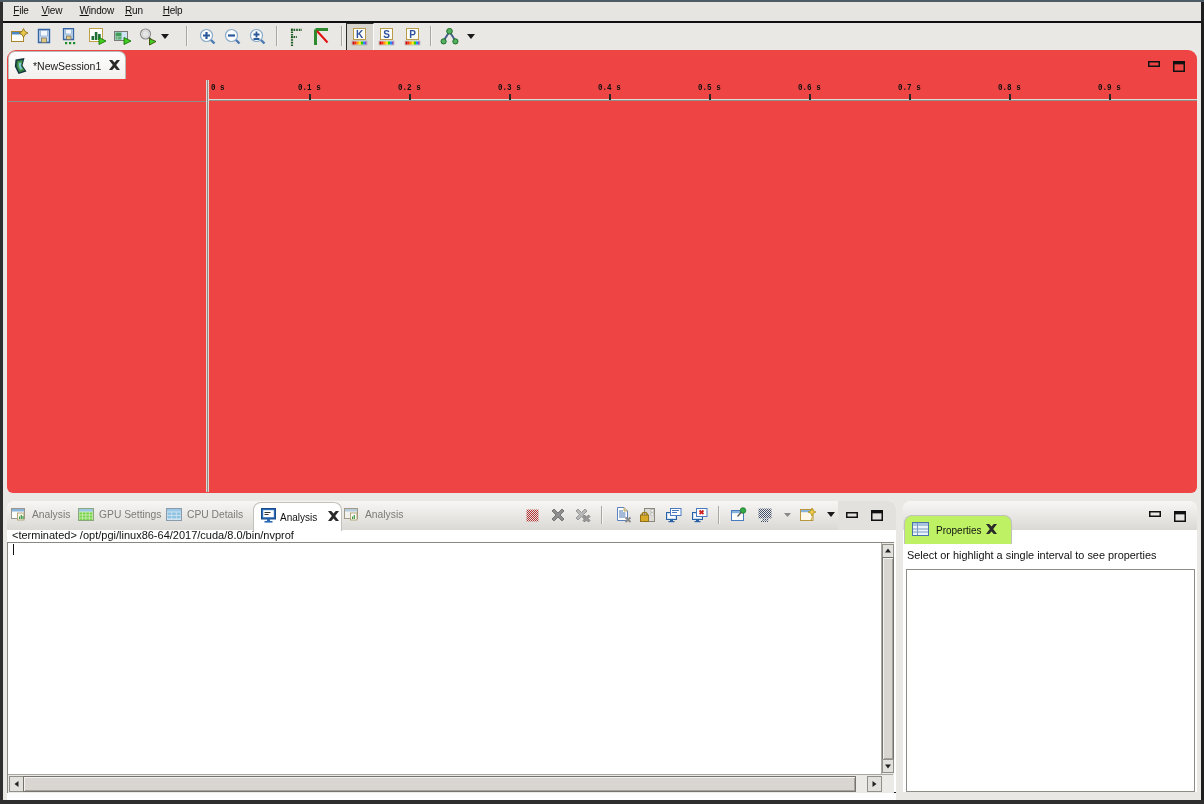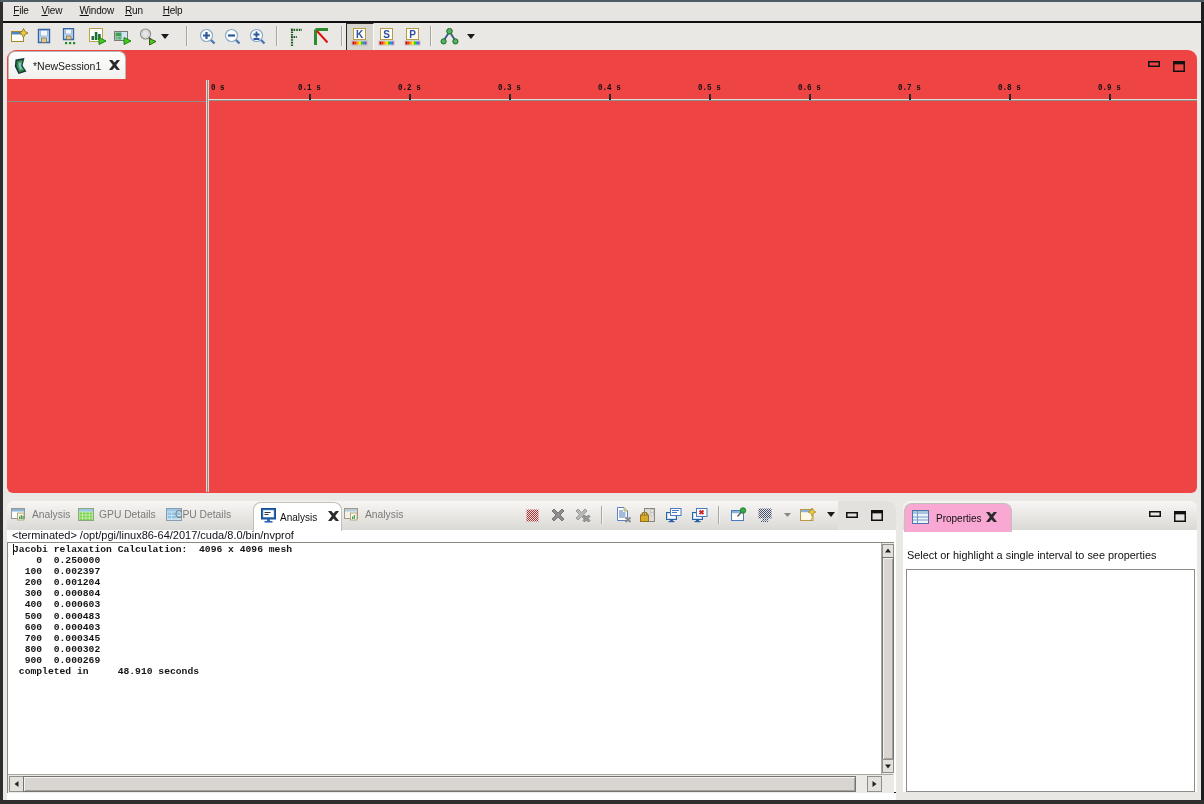--- a/index.html
+++ b/index.html
@@ -36,21 +36,21 @@
 #ctab{position:absolute;left:246px;top:1px;width:87px;height:28px;background:#fff;border:1px solid #c2c0bb;border-bottom:none;border-radius:8px 8px 0 0;}
 #term-line{position:absolute;left:5px;top:27.5px;font-size:11px;color:#101010;white-space:pre;}
 #console-box{position:absolute;left:0px;top:41px;width:885px;height:250px;border:1px solid #8a8881;border-bottom:none;background:#fff;}
 #console-text{position:absolute;left:5px;top:1px;font-family:"Liberation Mono",monospace;font-size:9.7px;line-height:11.1px;font-weight:700;color:#141414;white-space:pre;}
 
 .sb-btn{position:absolute;background:#e3e1dd;border:1px solid #928f89;}
 .sb-thumb{position:absolute;background:#d9d6d1;border:1px solid #75736d;box-shadow:inset 1px 1px 0 #f3f2f0, inset -1px -1px 0 #a5a29b;}
 .sb-track{position:absolute;background:#eceae7;border:1px solid #aaa8a2;}
 
 #props-panel{left:903px;top:501px;width:294px;height:291px;background:#fff;border-radius:8px 8px 0 0;}
-#ptab{position:absolute;left:1px;top:2px;width:106px;height:28px;background:#f9a8d4;border:1px solid #c2c0bb;border-bottom:none;border-radius:8px 8px 0 0;}
+#ptab{position:absolute;left:1px;top:14px;width:106px;height:28px;background:#bef264;border:1px solid #c2c0bb;border-bottom:none;border-radius:8px 8px 0 0;}
 #props-text{position:absolute;left:4px;top:48px;font-size:10.9px;color:#101010;}
 #props-box{position:absolute;left:3px;top:68px;width:287px;height:221px;border:1px solid #8e8c86;background:#fff;}
 svg{display:block;}
 </style>
 </head>
 <body>
 <div id="stage">
   <div class="abs" id="menubar">
     <span class="mi" style="left:10.3px"><u>F</u>ile</span>
     <span class="mi" style="left:38.5px"><u>V</u>iew</span>
@@ -241,34 +241,34 @@
           <rect x="1.5" y="8.5" width="2.6" height="2"></rect>
             <rect x="4.9" y="8.5" width="2.6" height="2"></rect>
             <rect x="8.3" y="8.5" width="2.6" height="2"></rect>
             <rect x="11.7" y="8.5" width="2.6" height="2"></rect>
           <rect x="1.5" y="11.5" width="2.6" height="1.5"></rect>
             <rect x="4.9" y="11.5" width="2.6" height="1.5"></rect>
             <rect x="8.3" y="11.5" width="2.6" height="1.5"></rect>
             <rect x="11.7" y="11.5" width="2.6" height="1.5"></rect>
         </g>
       </svg>
-      <span class="vtab-txt" style="left:92px">GPU Details</span>
+      <span class="vtab-txt" style="left:92px">GPU Settings</span>
       <svg class="vtab-icon" style="left:159px" width="16" height="15" viewBox="0 0 16 15">
         <rect x="0.5" y="1.5" width="15" height="12" fill="#cfe2f0" stroke="#8a9cac"></rect>
         <rect x="1" y="2" width="14" height="2.5" fill="#9cc8e8"></rect>
         <g fill="#8cc2e2">
           <rect x="1.5" y="5.5" width="3.8" height="2.4"></rect>
             <rect x="6.1" y="5.5" width="3.8" height="2.4"></rect>
             <rect x="10.7" y="5.5" width="3.8" height="2.4"></rect>
           <rect x="1.5" y="8.9" width="3.8" height="2.4"></rect>
             <rect x="6.1" y="8.9" width="3.8" height="2.4"></rect>
             <rect x="10.7" y="8.9" width="3.8" height="2.4"></rect>
         </g>
       </svg>
-      <span class="vtab-txt" style="left:168px">CPU Details</span>
+      <span class="vtab-txt" style="left:180px">CPU Details</span>
       <div id="ctab">
         <svg style="position:absolute;left:7px;top:5px" width="16" height="16" viewBox="0 0 16 16">
           <rect x="0.5" y="0.5" width="14" height="10.5" fill="#2a6ab8" stroke="#1a4a88"></rect>
           <rect x="2.2" y="2.2" width="10.6" height="7" fill="#fff"></rect>
           <path d="M3.5 4.5 h6 M3.5 6.5 h4" stroke="#333" stroke-width="1"></path>
           <rect x="6" y="11" width="3" height="2" fill="#2a6ab8"></rect>
           <rect x="3.5" y="13" width="8" height="1.6" fill="#2a6ab8"></rect>
         </svg>
         <span style="position:absolute;left:26px;top:8.5px;font-size:10px;color:#111">Analysis</span>
         <svg style="position:absolute;left:74px;top:8px" width="12" height="11" viewBox="0 0 12 11">
@@ -367,32 +367,20 @@
       <svg style="position:absolute;left:839px;top:11px" width="12" height="6" viewBox="0 0 12 6">
           <rect x="0.75" y="0.75" width="10.5" height="4.5" fill="none" stroke="#111" stroke-width="1.5"></rect>
         </svg>
       <svg style="position:absolute;left:864px;top:8.5px" width="12" height="11" viewBox="0 0 12 11">
           <rect x="0.75" y="0.75" width="10.5" height="9.5" fill="none" stroke="#111" stroke-width="1.5"></rect>
           <rect x="0.75" y="0.75" width="10.5" height="2.6" fill="#111"></rect>
         </svg>
     </div>
     <div id="term-line">&lt;terminated&gt; /opt/pgi/linux86-64/2017/cuda/8.0/bin/nvprof</div>
     <div id="console-box">
-      <div id="console-text">Jacobi relaxation Calculation:  4096 x 4096 mesh
-    0  0.250000
-  100  0.002397
-  200  0.001204
-  300  0.000804
-  400  0.000603
-  500  0.000483
-  600  0.000403
-  700  0.000345
-  800  0.000302
-  900  0.000269
- completed in     48.910 seconds</div>
       <div style="position:absolute;left:5px;top:1px;width:1px;height:11px;background:#111"></div>
       <div class="sb-track" style="left:873px;top:0px;width:12px;height:250px;border:none;border-left:1px solid #aaa8a2;"></div>
       <div class="sb-btn" style="left:874px;top:1px;width:10px;height:12px;">
           <svg width="10" height="12" viewBox="0 0 10 12">
             <path d="M5 3.5 L8 7.5 H2 Z" fill="#222"></path>
           </svg>
         </div>
       <div class="sb-thumb" style="left:874px;top:14px;width:10px;height:201px;"></div>
       <div class="sb-btn" style="left:874px;top:216px;width:10px;height:12px;">
           <svg width="10" height="12" viewBox="0 0 10 12">

